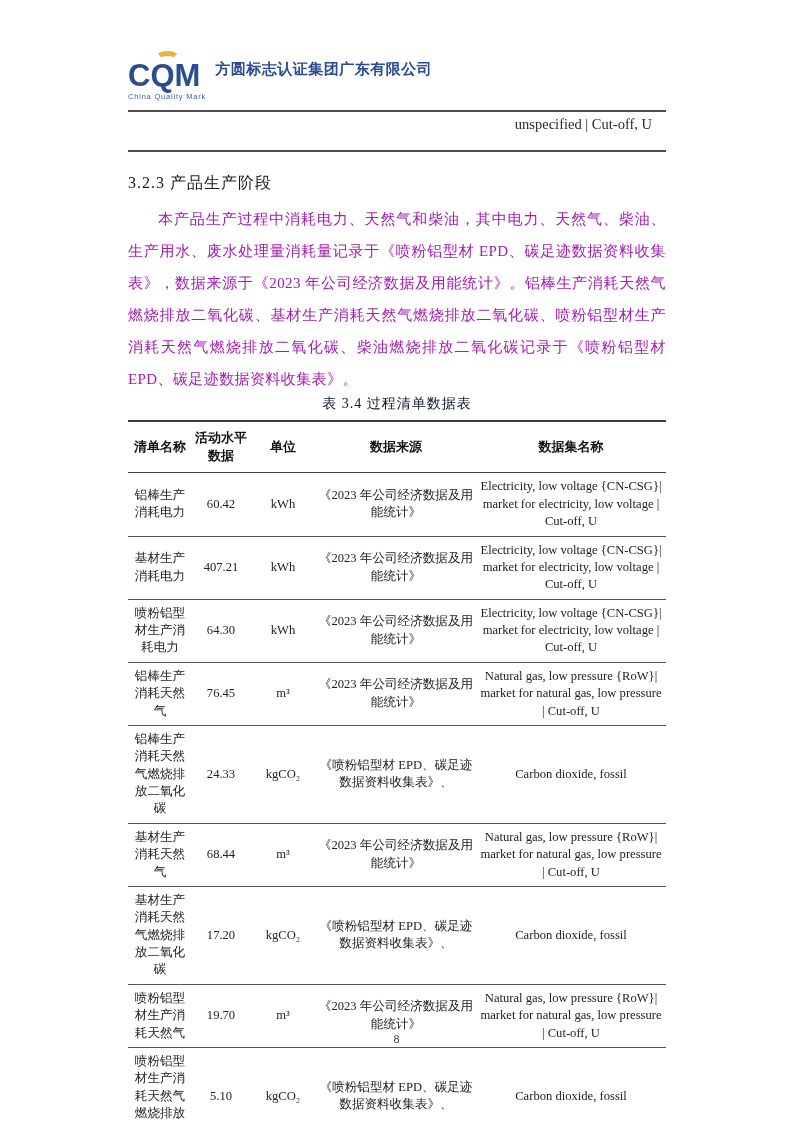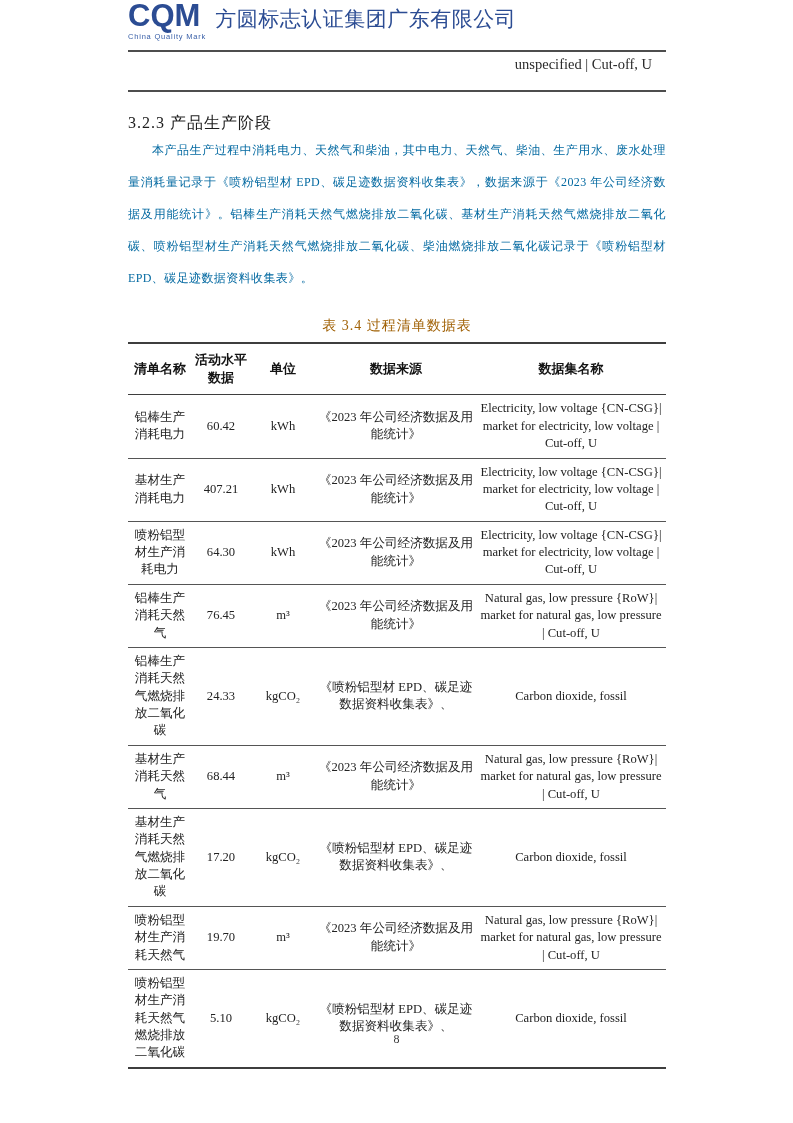--- a/index.html
+++ b/index.html
@@ -15,20 +15,21 @@
     position: absolute; inset: 0;
     background: #ffffff;
   }
   .content {
     margin-left: 128px;
     width: 538px;
   }
 
   
   .doc-header {
+    padding-top: 60px;
     display: flex;
     align-items: flex-start;
   }
   .logo-mark {
     position: relative;
     display: inline-block;
     text-align: left;
   }
   .logo-arc {
     position: absolute;
@@ -50,25 +51,24 @@
   .logo-tagline {
     font-family: "Liberation Sans", "DejaVu Sans", sans-serif;
     font-size: 7.5px;
     letter-spacing: 0.8px;
     color: #3a60a8;
     margin-top: 1px;
     white-space: nowrap;
   }
   .company-name {
     font-family: "Liberation Sans", "DejaVu Sans", sans-serif;
-    font-weight: normal;
-    font-size: 21px;
+    font-weight: bold;
+    font-size: 15px;
     color: var(--brand-blue, #2b4c93);
     margin-left: 9px;
-    margin-top: 5px;
     letter-spacing: 0.5px;
   }
 
   
   .note-block {
     margin-top: 9px;
     border-top: 2px solid #4d4d4d;
     border-bottom: 2px solid #4d4d4d;
     text-align: right;
     padding: 4px 14px 17px 0;
@@ -80,36 +80,37 @@
 
   
   .section-heading {
     margin-top: 21px;
     font-size: 16px;
     letter-spacing: 1px;
     font-weight: normal;
     color: #1c1c1c;
   }
   .body-paragraph {
-    font-size: 12px;
+    margin-top: 9px;
+    font-size: 15px;
     line-height: 32px;
     letter-spacing: 0.4px;
     text-align: justify;
     text-indent: 2em;
-    color: #0369a1;
+    color: #a21caf;
   }
 
   
   .table-title {
-    margin-top: 23px;
+    margin-top: 0;
     margin-bottom: 7px;
     text-align: center;
     font-size: 14px;
     letter-spacing: 1px;
-    color: #a16207;
+    color: #0f172a;
   }
   table.data-table {
     width: 538px;
     border-collapse: collapse;
     border-top: 2.2px solid #3e3e3e;
     border-bottom: 2.2px solid #3e3e3e;
     table-layout: fixed;
   }
   table.data-table thead tr {
     border-bottom: 1.6px solid #3e3e3e;

